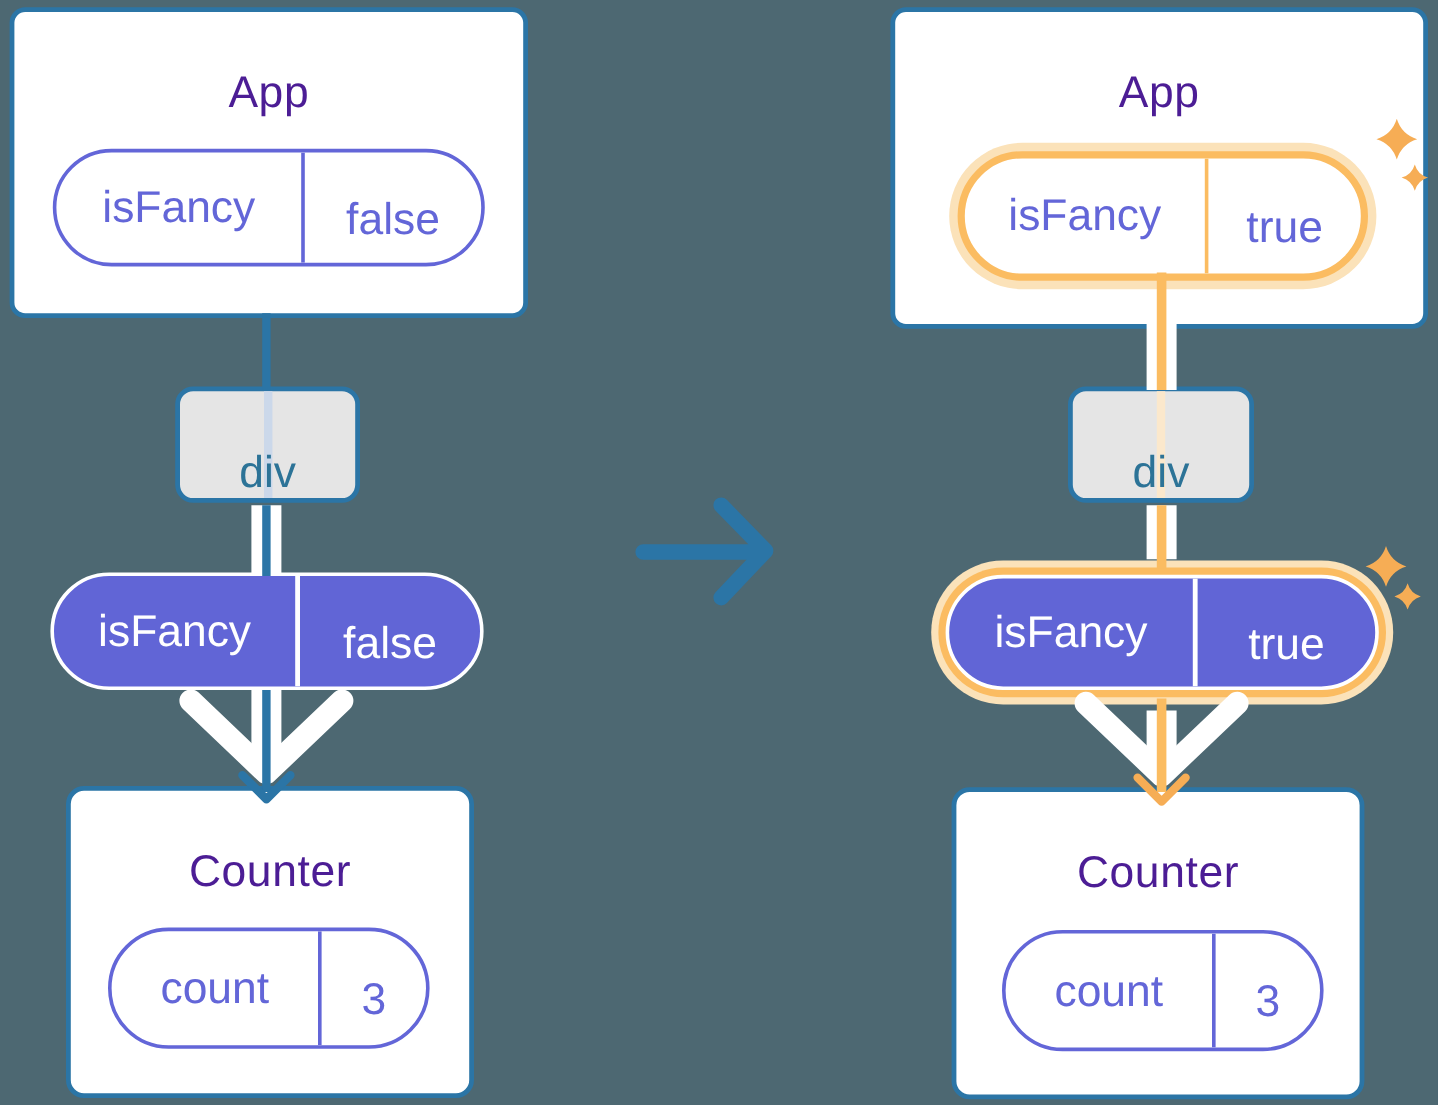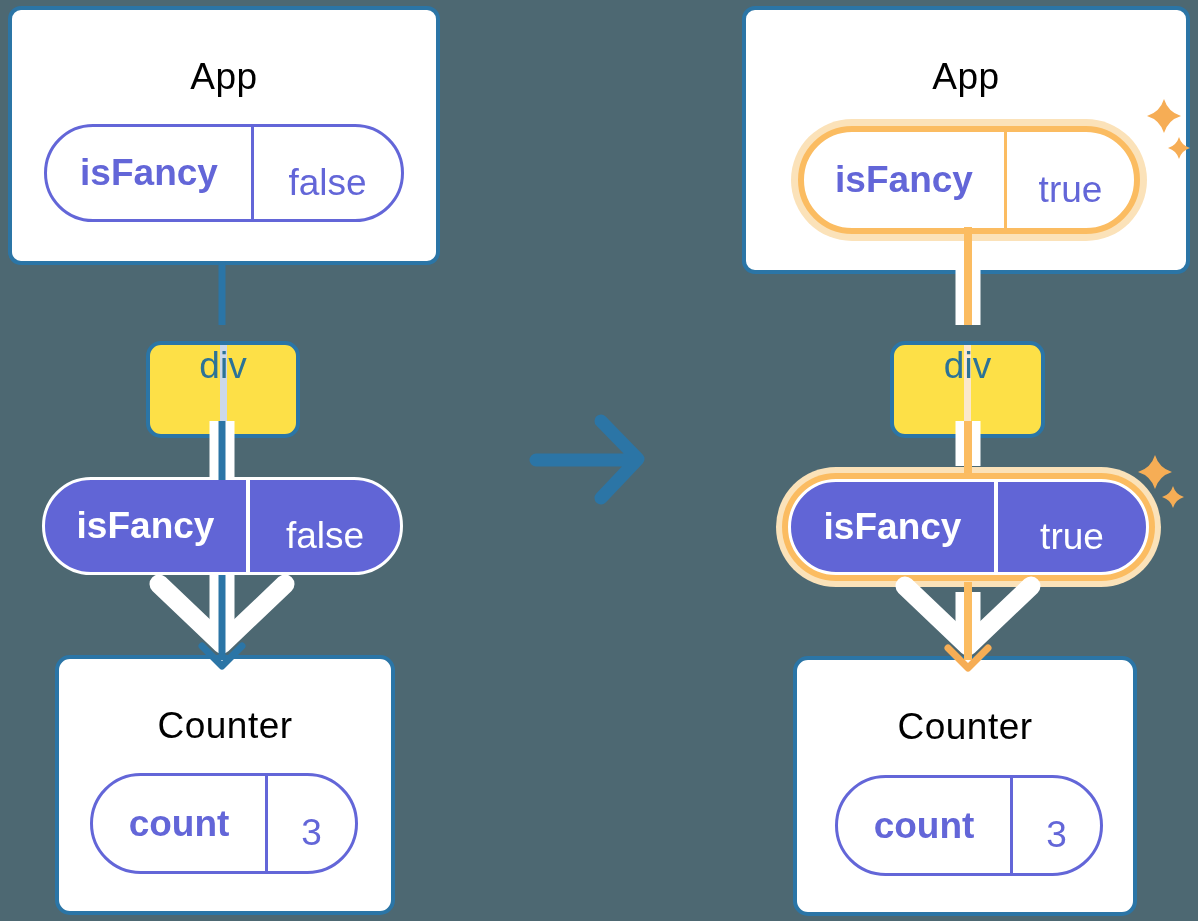--- a/index.html
+++ b/index.html
@@ -7,40 +7,40 @@
     position:relative;width:1198px;height:921px;background:#4D6872;
     font-family:"Liberation Sans", sans-serif;overflow:hidden;
   }
   
   .card{
     position:absolute;background:#fff;border:4px solid #2B75A6;border-radius:13px;
     box-sizing:border-box;
   }
   .card-title{
     position:absolute;top:46px;left:0;right:0;text-align:center;
-    font-size:37px;font-weight:500;color:#000000;letter-spacing:.5px;
+    font-size:37px;font-weight:500;color:#4c1d95;letter-spacing:.5px;
   }
   .node{
-    position:absolute;background:#fde047;border:4px solid #2B75A6;border-radius:15px;
-    box-sizing:border-box;display:flex;align-items:flex-start;justify-content:center;
-    font-size:37px;font-weight:500;color:#2C7397;margin-top:19px;
+    position:absolute;background:#e5e5e5;border:4px solid #2B75A6;border-radius:15px;
+    box-sizing:border-box;display:flex;align-items:flex-end;justify-content:center;
+    font-size:37px;font-weight:500;color:#2C7397;
   }
   .node .ghost-line{
     position:absolute;top:0;bottom:0;left:50%;width:7px;margin-left:-3.5px;
   }
   .ghost-blue{background:#CBD8EA;}
   .ghost-orange{background:#FBE8CC;}
   .node .node-label{position:relative;}
   
   .pill{
     position:absolute;display:flex;align-items:stretch;border-radius:60px;
     box-sizing:border-box;overflow:hidden;font-size:37px;
   }
   .pill .cell{display:flex;align-items:center;justify-content:center;}
-  .pill .key{flex:0 0 auto;font-weight:bold;}
+  .pill .key{flex:0 0 auto;}
   .pill .val{flex:1 1 auto;margin-top:19px;}
   .pill .divider{flex:0 0 auto;}
   .pill-outline{border:3px solid #6366D8;color:#6366D8;background:#fff;}
   .pill-outline .divider{width:3px;background:#6366D8;}
   .pill-filled{background:#6165D6;border:3px solid #fff;color:#fff;}
   .pill-filled .divider{width:4px;background:#fff;}
   .pill-ring-white{
     background:#fff;border:6px solid #FBBC61;color:#6366D8;
     box-shadow:0 0 0 7px #FBE2B9;
   }

